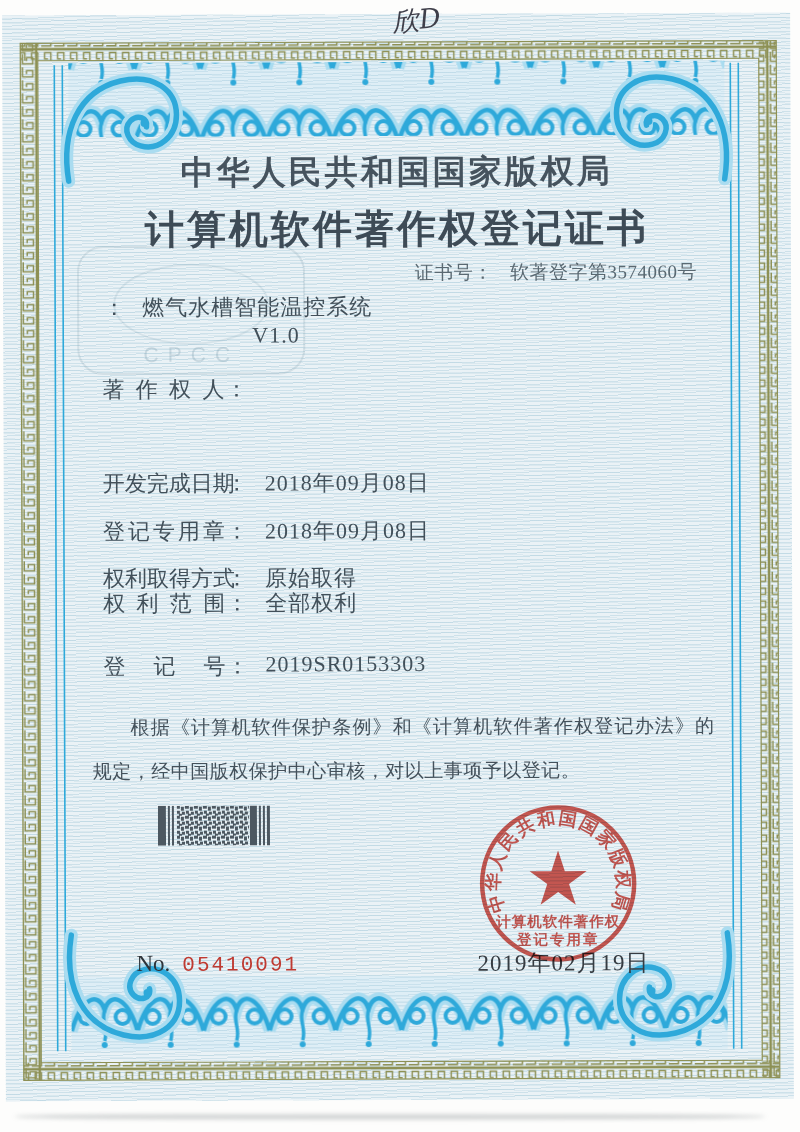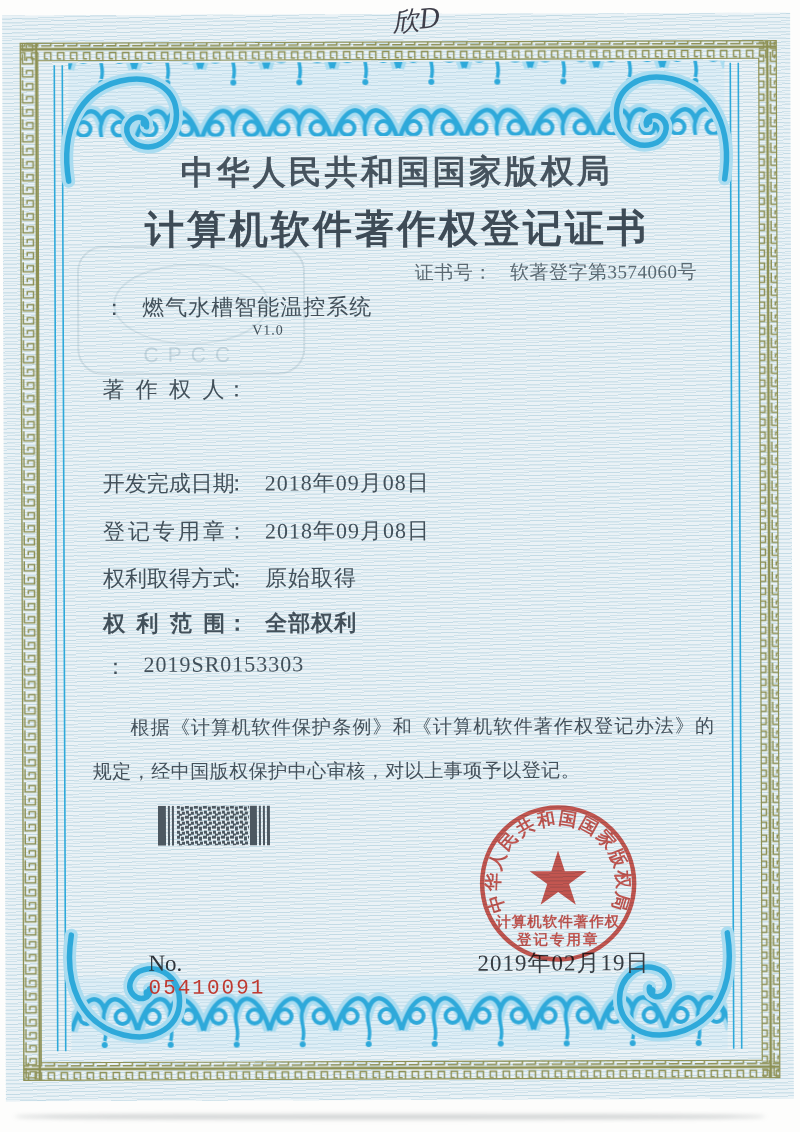--- a/index.html
+++ b/index.html
@@ -60,26 +60,26 @@
   .cert-no .lbl { margin-right:12px; }
 
   .field {
     position:absolute; left:99px; z-index:3; display:flex; align-items:flex-start;
     font-size:22px; color:#42505a; white-space:nowrap;
   }
   .flabel { display:inline-block; width:122px; text-align:justify; text-align-last:justify; }
   .fcolon { display:inline-block; margin-left:1px; }
   .fvalue { margin-left:17px; letter-spacing:1px; }
   .f1 { top:278px; } .f1b { position:absolute; left:249px; top:308px; z-index:3;
-        font-size:14px; color:#42505a; letter-spacing:1px; }
+        font-size:22px; color:#42505a; letter-spacing:1px; }
   .f2 { top:360px; }
   .f3 { top:454px; }
   .f4 { top:502px; }
   .f5 { top:549px; }
-  .f6 { top:594px;font-weight:bold; }
+  .f6 { top:574px; }
   .f7 { top:637px; }
 
   .decl {
     position:absolute; left:88px; top:691px; width:622px; z-index:3;
     font-size:19px; line-height:43.5px; color:#44515b;
     letter-spacing:0.5px; text-indent:2em; text-align:justify;
   }
 
   .barcode { position:absolute; left:153px; top:791px; z-index:3; }
 
@@ -88,21 +88,21 @@
     opacity:0.9; mix-blend-mode:multiply;
   }
 
   .stamp-date {
     position:absolute; left:472px; top:934px; z-index:4;
     font-size:23px; color:#363c42; letter-spacing:1px;
   }
 
   .serial {
     position:absolute; left:131px; top:936px; z-index:3;
-    display:flex; align-items:baseline;flex-direction:column;
+    display:flex; align-items:baseline;
   }
   .serial .no-label { font-size:23px; color:#2e343a; }
   .serial .no-value { font-size:21px; color:#bf3a31; letter-spacing:2px; margin-left:12px;
                       font-family:"Liberation Mono","DejaVu Sans Mono",monospace; }
 
   .scan-shadow {
     position:absolute; left:14px; right:34px; bottom:12px; height:7px; z-index:6;
     background:linear-gradient(180deg, rgba(0,0,0,0) 0%, rgba(95,105,110,0.38) 55%, rgba(120,130,135,0.12) 100%);
     filter:blur(2px); border-radius:50%;
   }
@@ -210,20 +210,21 @@
       <span class="fvalue">原始取得</span>
     </div>
 
     <div class="field f6">
       <span class="flabel">权利范围</span>
         <span class="fcolon">：</span>
       <span class="fvalue">全部权利</span>
     </div>
 
     <div class="field f7">
+      <span class="flabel">登记号</span>
         <span class="fcolon">：</span>
       <span class="fvalue">2019SR0153303</span>
     </div>
 
     <p class="decl">根据《计算机软件保护条例》和《计算机软件著作权登记办法》的规定，经中国版权保护中心审核，对以上事项予以登记。</p>
 
     <svg class="barcode" width="113" height="40" viewBox="0 0 113 40">
       <rect x="0" y="0" width="8" height="40" fill="#4d5861"></rect>
       <rect x="10" y="0" width="2" height="40" fill="#4d5861"></rect>
       <rect x="14" y="0" width="2" height="40" fill="#4d5861"></rect>

